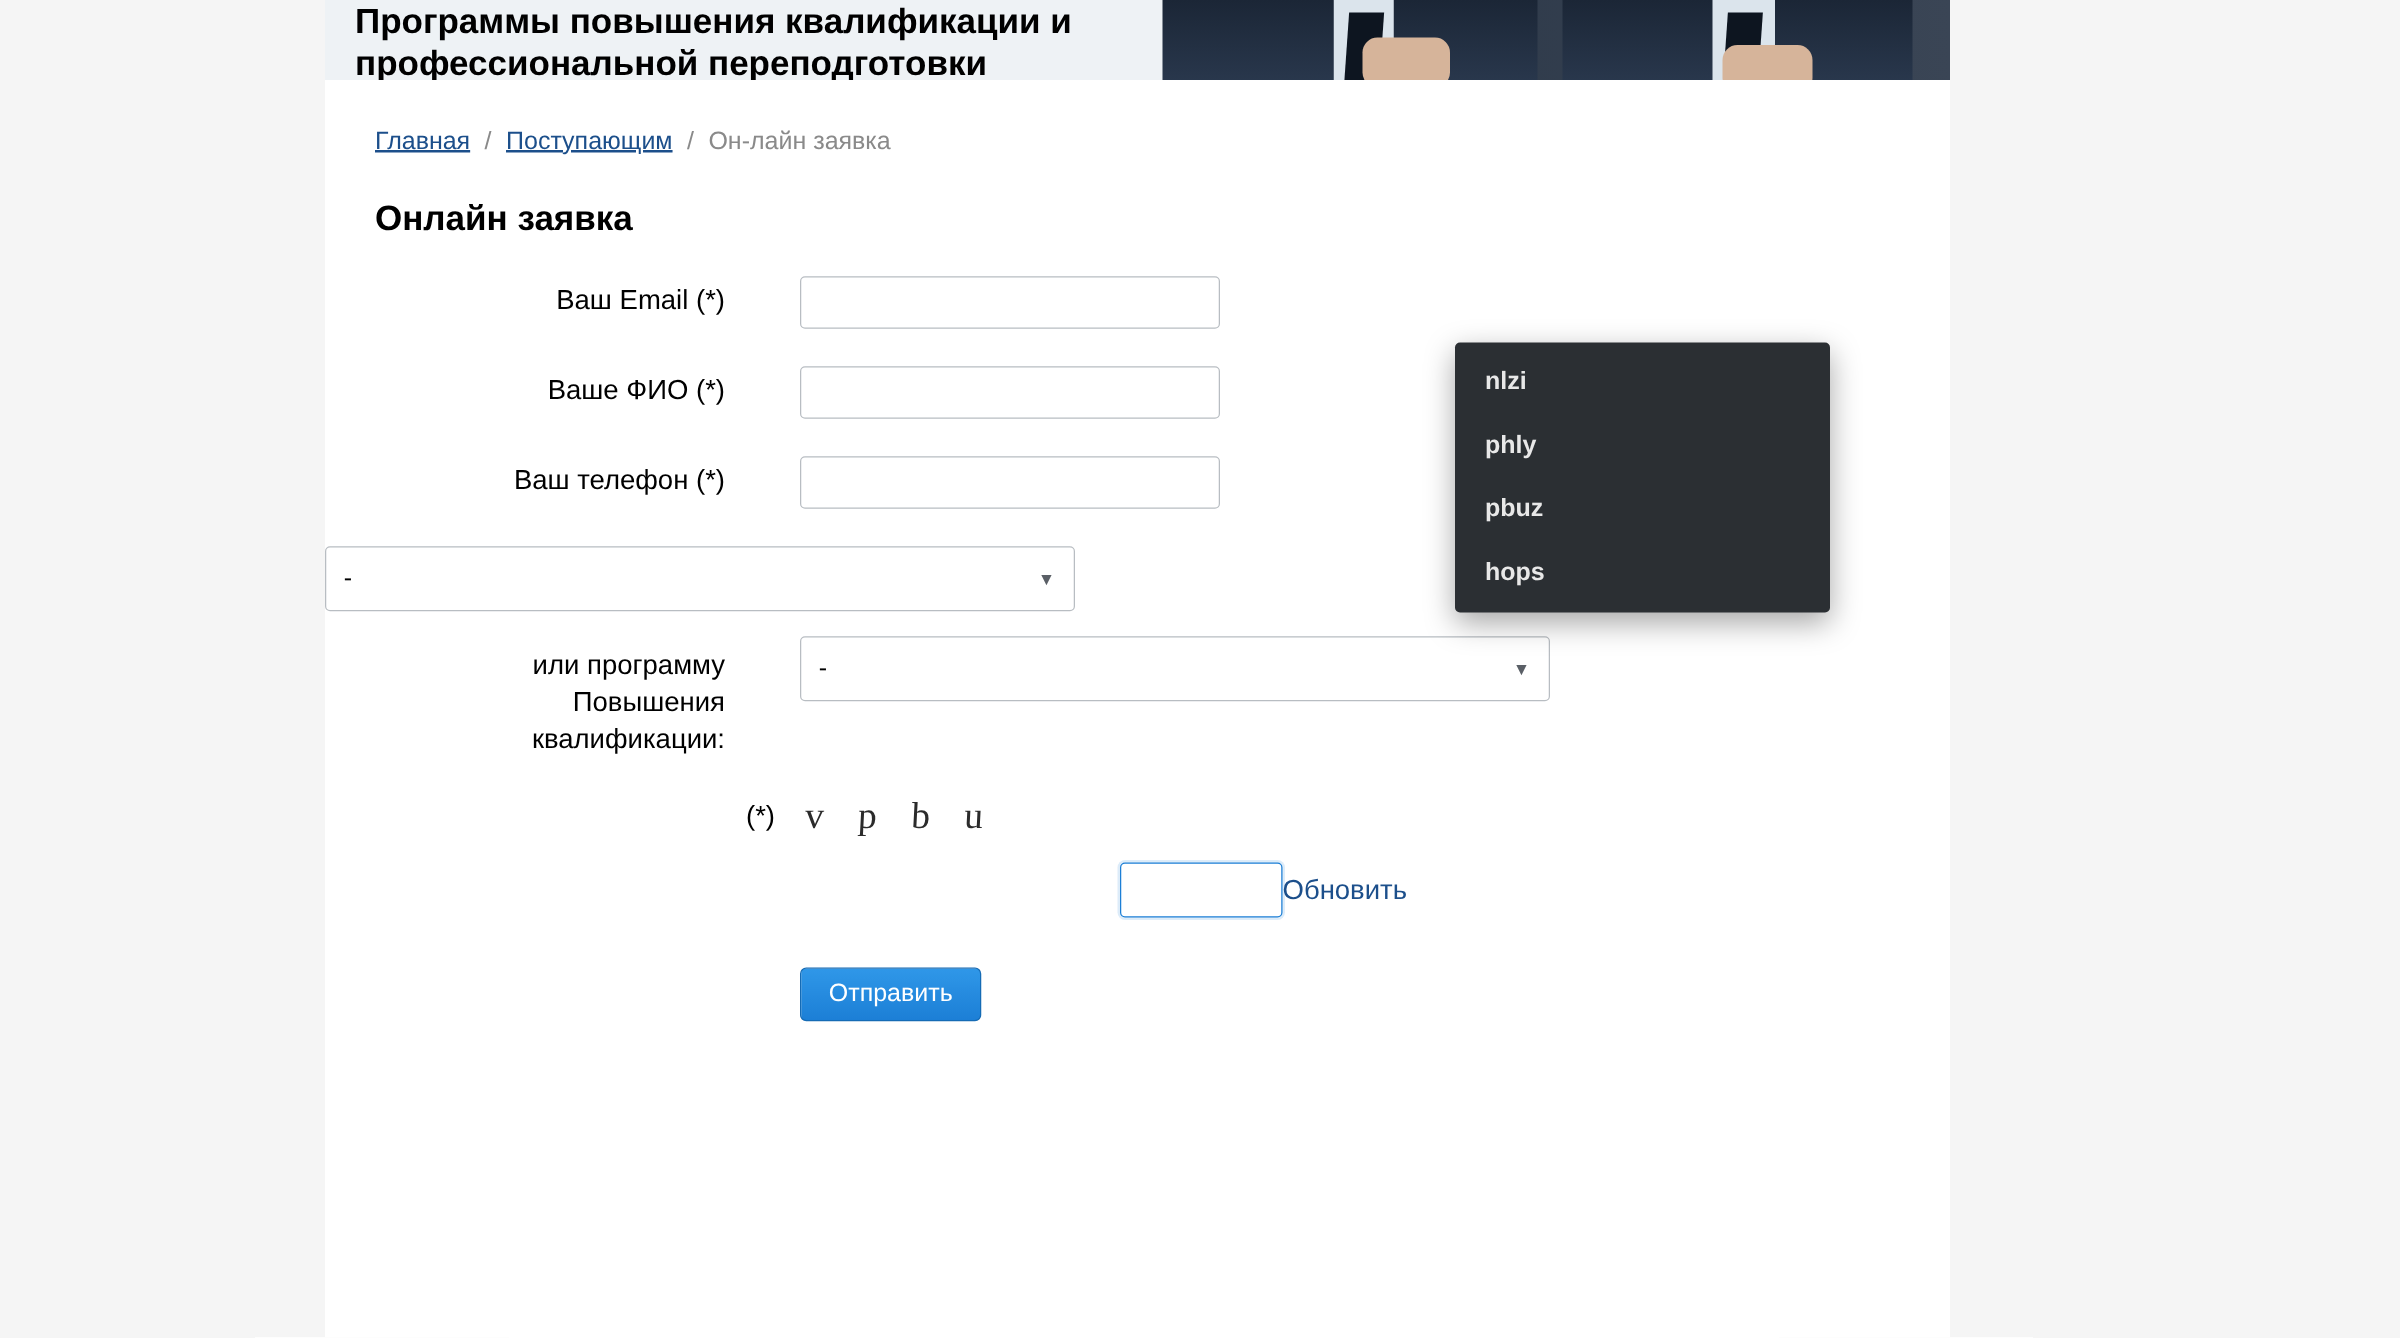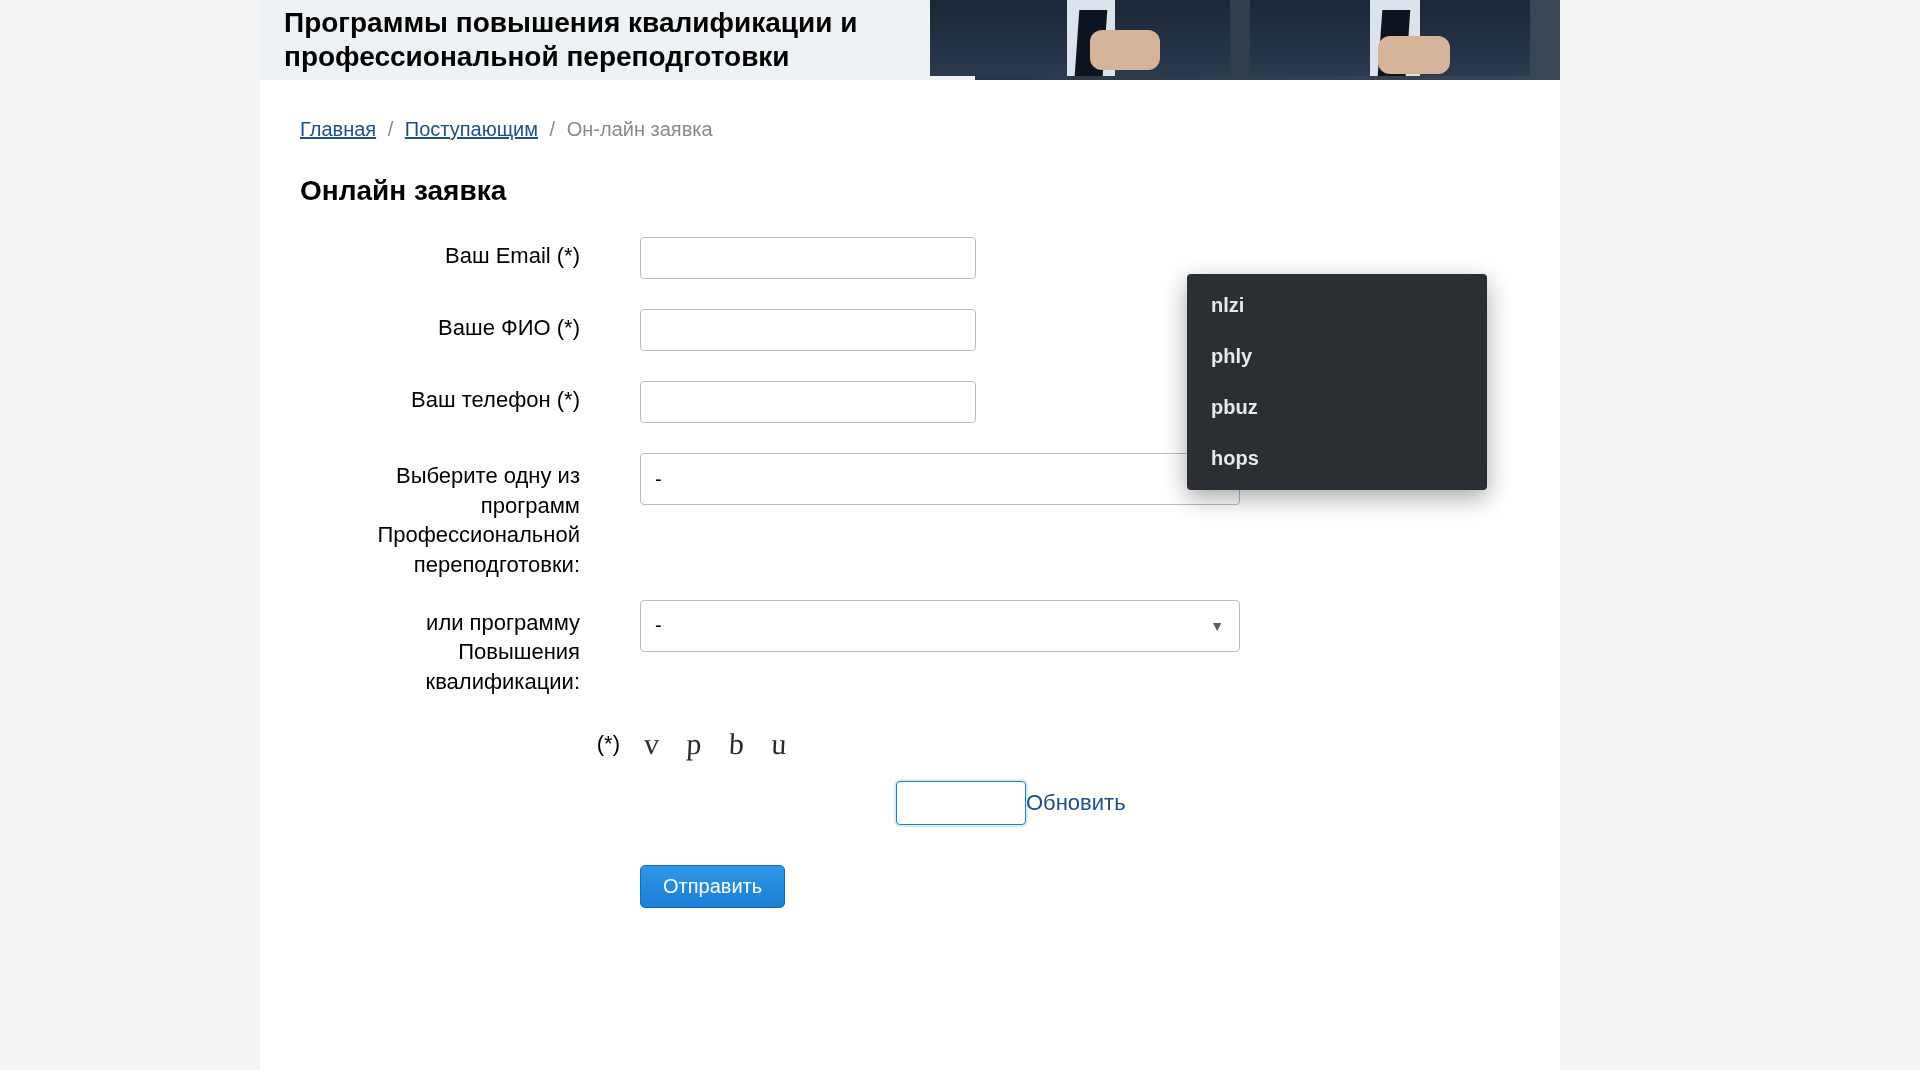--- a/index.html
+++ b/index.html
@@ -3,25 +3,24 @@
 <meta charset="utf-8">
 <style>
 * { box-sizing: border-box; margin: 0; padding: 0; }
 body { font-family: Arial, Helvetica, sans-serif; background: #fff; color: #000; }
 
 .page-wrap { width: 1920px; background: #f5f5f5; }
 .content-area { width: 1300px; margin-left: 260px; background: #fff; min-height: 1070px; }
 
 
 .banner {
-  height: 80px;
+  height: 64px;
   position: relative;
   padding-left: 24px;
   display: flex;
-  align-items: center;
   background: linear-gradient(to right, #eef2f5 0%, #eef2f5 55%, #2a3646 55%, #3a4555 100%);
   overflow: hidden;
 }
 .banner-title {
   font-size: 28px;
   font-weight: bold;
   line-height: 1.2;
   max-width: 640px;
 }
 .banner-photo {
@@ -115,21 +114,21 @@
   color: #fff;
   font-size: 20px;
   padding: 9px 22px;
   border-radius: 5px;
   cursor: pointer;
 }
 
 
 .autocomplete {
   position: absolute;
-  left: 927px;
+  left: 904px;
   top: 274px;
   width: 300px;
   background: #2b2f33;
   border-radius: 4px;
   box-shadow: 0 8px 24px rgba(0,0,0,.35);
   padding: 6px 0;
   z-index: 100;
 }
 .autocomplete-item {
   padding: 14px 24px;
@@ -188,21 +187,20 @@
     </div>
 
     <div class="form-row">
       <div class="form-label">Ваш телефон (*)</div>
       <div class="form-control-area">
         <input class="text-input" type="text" style="">
       </div>
     </div>
 
     <div class="form-row select-row">
-      <div class="form-label">Выберите одну из программ Профессиональной переподготовки:</div>
       <div class="form-control-area">
         <div class="select-wrap">
           <div class="select-input">
             <span>-</span>
           </div>
           <span class="select-arrow">▼</span>
         </div>
       </div>
     </div>
 

